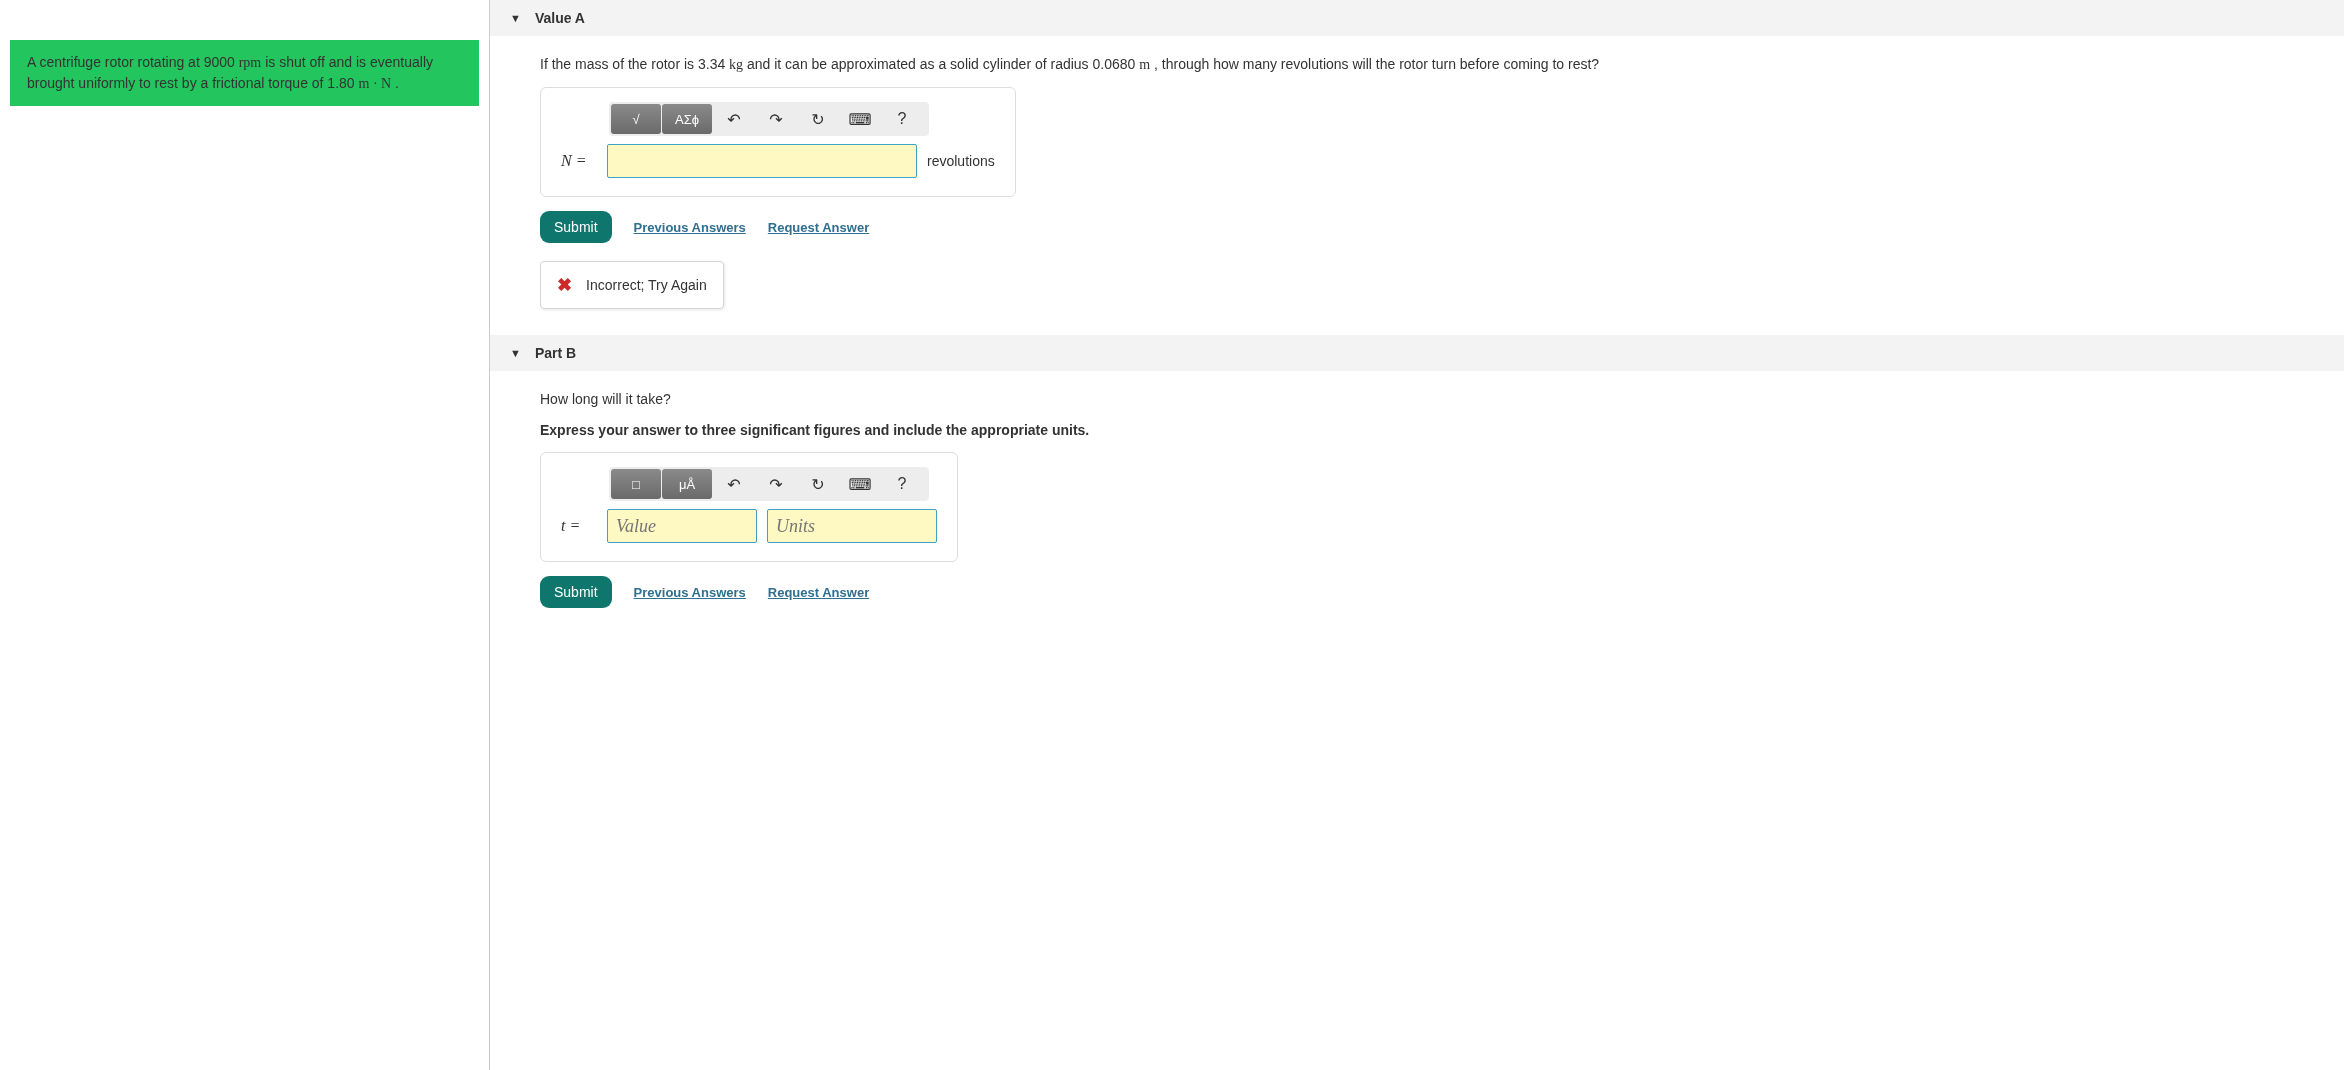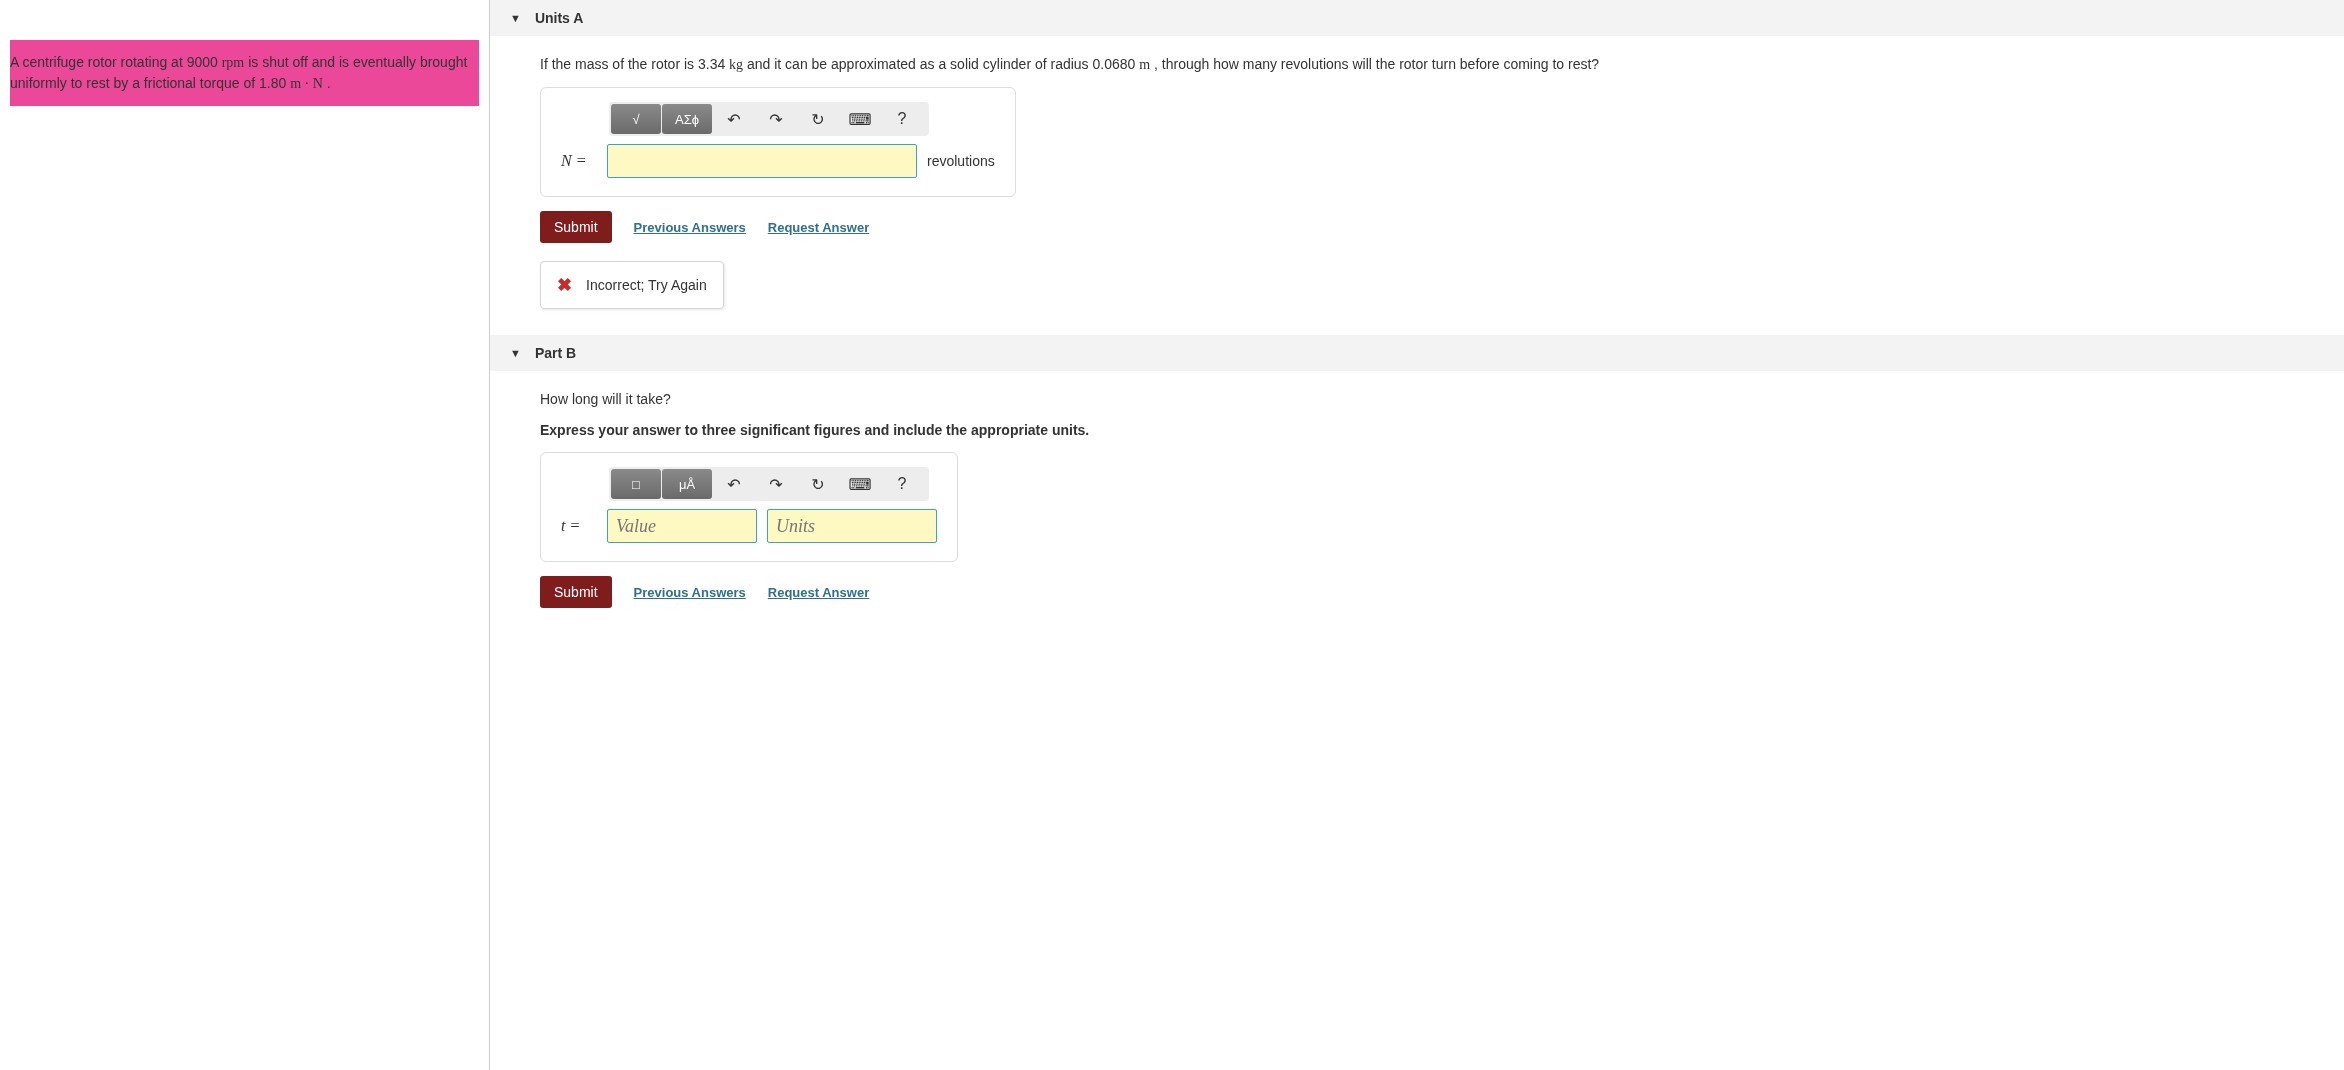--- a/index.html
+++ b/index.html
@@ -14,22 +14,22 @@
     display: flex;
     width: 100%;
     min-height: 100vh;
   }
   .left-col {
     width: 490px;
     padding: 40px 10px 10px 10px;
     border-right: 1px solid #ccc;
   }
   .problem-statement {
-    background: #ec4899;
-    padding: 12px 0;
+    background: #22c55e;
+    padding: 12px 17px;
     font-size: 14px;
     line-height: 1.5;
     color: #333;
   }
   .serif { font-family: Georgia, 'Times New Roman', serif; }
   .right-col {
     flex: 1;
     padding: 0;
   }
   .part-section { margin-bottom: 8px; }
@@ -97,26 +97,26 @@
     color: #888;
     background: #fef9c3;
     outline: none;
   }
   .answer-input.wide { width: 310px; }
   .answer-input.val { width: 150px; }
   .answer-input.units { width: 170px; }
   .unit-suffix { font-size: 14px; }
   .action-row { display: flex; align-items: center; gap: 22px; margin-bottom: 18px; }
   .submit-btn {
-    background: #7f1d1d;
+    background: #0f766e;
     color: #fff;
     border: none;
     padding: 8px 14px;
     font-size: 14px;
-    border-radius: 3px;
+    border-radius: 9px;
     cursor: pointer;
   }
   .link {
     color: #2f6f8f;
     font-weight: bold;
     text-decoration: underline;
     font-size: 13px;
     cursor: pointer;
   }
   .feedback {
@@ -143,21 +143,21 @@
     <div class="problem-statement">
       <span>A centrifuge rotor rotating at 9000 </span><span class="serif">rpm</span><span> is shut off and is eventually brought uniformly to rest by a frictional torque of 1.80 </span><span class="serif">m · N</span><span> .</span>
     </div>
   </div>
 
   <div class="right-col">
 
     <div class="part-section">
       <div class="part-header">
         <span class="tri">▼</span>
-        <span class="title">Units A</span>
+        <span class="title">Value A</span>
       </div>
       <div class="part-body">
         <div class="question">
           <span>If the mass of the rotor is 3.34 </span><span class="serif">kg</span><span> and it can be approximated as a solid cylinder of radius 0.0680 </span><span class="serif">m</span><span> , through how many revolutions will the rotor turn before coming to rest?</span>
         </div>
 
         <div class="answer-block">
           <div class="toolbar">
             <span class="tool-btn dark">√</span>
             <span class="tool-btn dark">ΑΣϕ</span>

